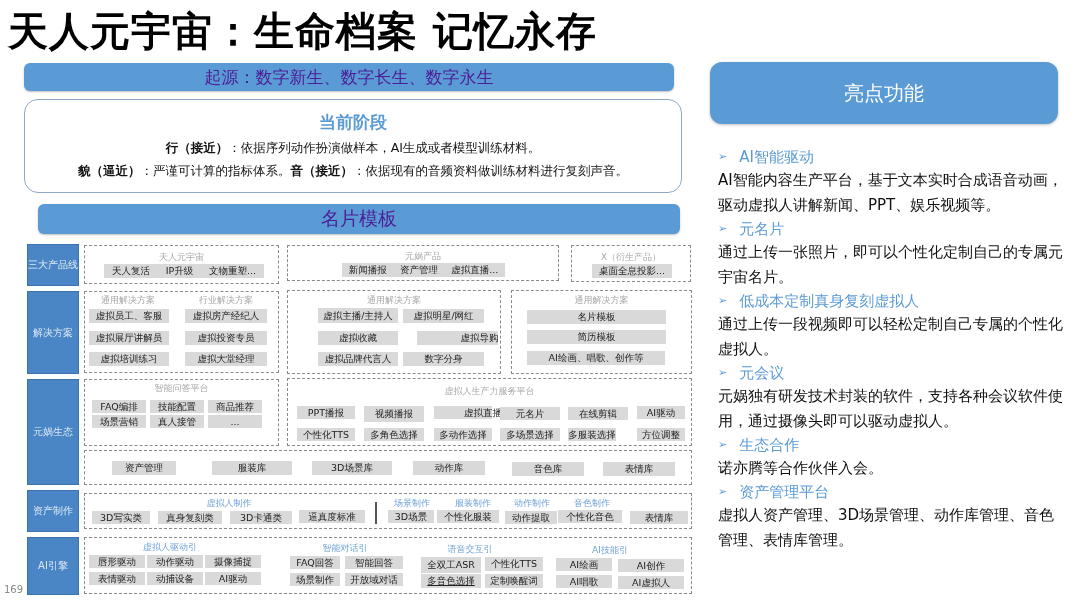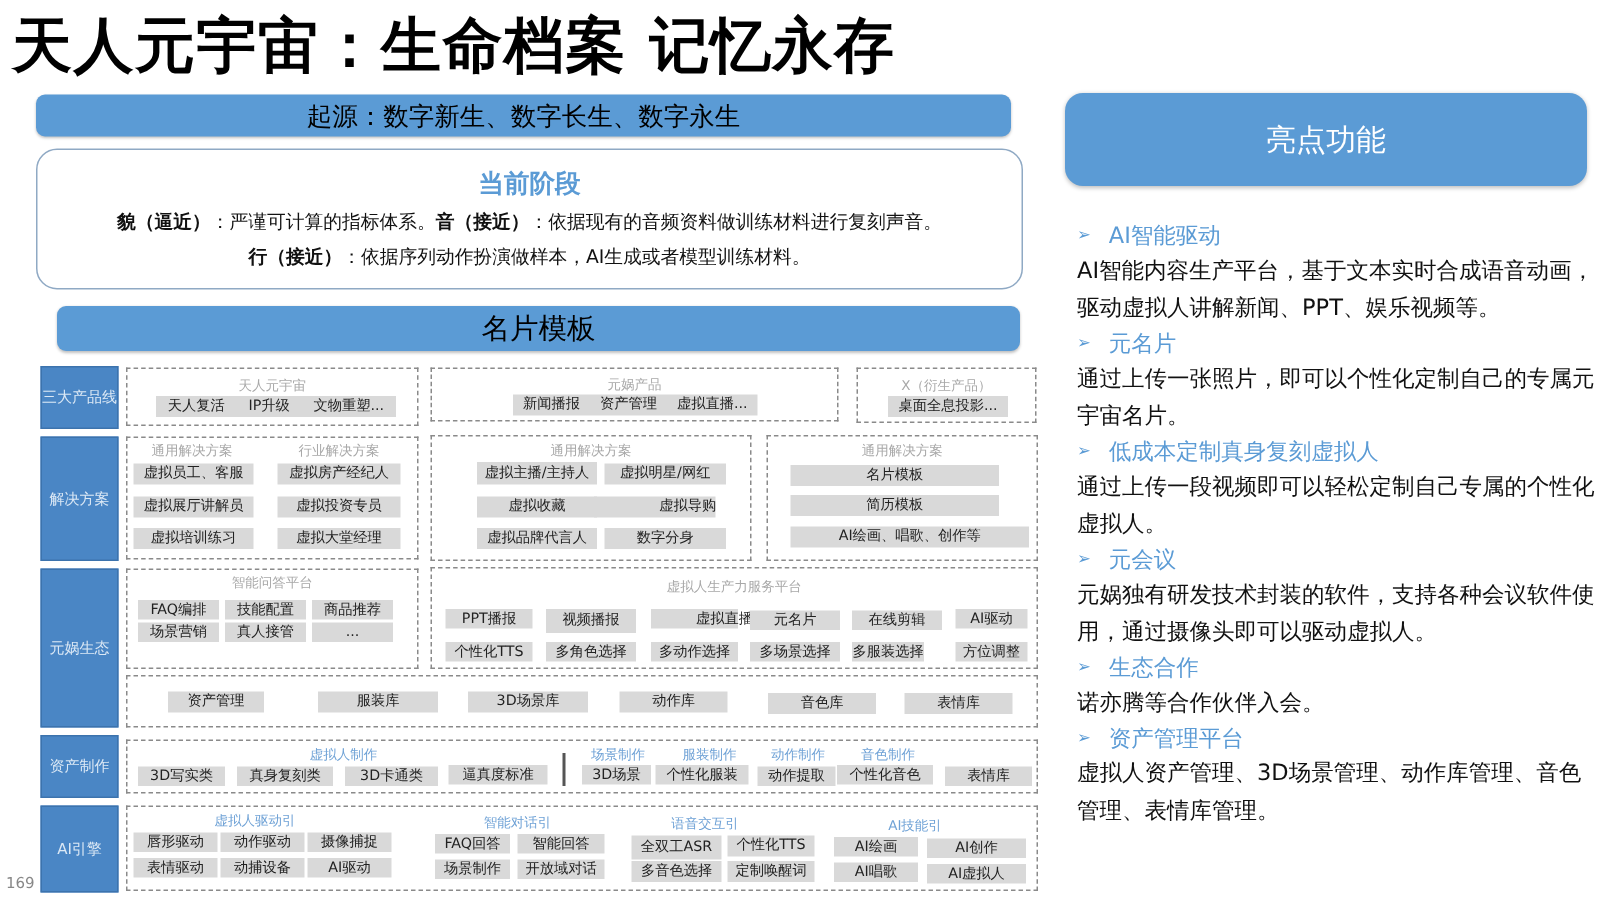--- a/index.html
+++ b/index.html
@@ -1,21 +1,21 @@
 <!DOCTYPE html>
 <html><head>
 <meta charset="utf-8">
 <style>
   * { box-sizing: border-box; margin: 0; padding: 0; }
   html, body { width: 1080px; height: 607px; background: #ffffff; overflow: hidden; }
   body { position: relative; font-family: "DejaVu Sans", "Liberation Sans", sans-serif; color: #111; }
 
   .title { position: absolute; left: 8px; top: 6px; font-size: 40px; font-weight: bold; letter-spacing: 1px; color: #000; line-height: 50px; }
 
-  .bar-blue { position: absolute; background: #5b9bd5; color: #000000; border-radius: 6px; display: flex; align-items: center; justify-content: center; box-shadow: 0 1px 2px rgba(0,0,0,0.25); }
+  .bar-blue { position: absolute; background: #5b9bd5; color: #4c1d95; border-radius: 6px; display: flex; align-items: center; justify-content: center; box-shadow: 0 1px 2px rgba(0,0,0,0.25); }
   .origin-bar { left: 24px; top: 63px; width: 650px; height: 28px; font-size: 17px; }
   .arch-bar { left: 38px; top: 204px; width: 642px; height: 30px; font-size: 19px; }
 
   .stage-box { position: absolute; left: 24px; top: 99px; width: 658px; height: 94px; border: 1.5px solid #8fa9c4; border-radius: 14px; background: #fff; text-align: center; }
   .stage-title { color: #5b9bd5; font-size: 17px; font-weight: bold; margin-top: 11px; }
   .stage-line { font-size: 12.5px; margin-top: 6px; color: #111; }
   .stage-line b { font-weight: bold; }
 
   
   .row-label { position: absolute; left: 27px; width: 52px; background: #4a86c5; color: #dbe8f5; font-size: 10px; display: flex; align-items: center; justify-content: center; text-align: center; border: 1px solid #3c73ad; }
@@ -38,24 +38,24 @@
 </head>
 <body>
 
 <div class="title">天人元宇宙：生命档案 记忆永存</div>
 
 <div class="bar-blue origin-bar">起源：数字新生、数字长生、数字永生</div>
 
 <div class="stage-box">
   <div class="stage-title">当前阶段</div>
   <div class="stage-line">
+    <b>行（接近）</b><span>：依据序列动作扮演做样本，AI生成或者模型训练材料。</span>
+  </div>
+  <div class="stage-line">
     <b>貌（逼近）</b><span>：严谨可计算的指标体系。</span><b>音（接近）</b><span>：依据现有的音频资料做训练材料进行复刻声音。</span>
-  </div>
-  <div class="stage-line">
-    <b>行（接近）</b><span>：依据序列动作扮演做样本，AI生成或者模型训练材料。</span>
   </div>
 </div>
 
 <div class="bar-blue arch-bar">名片模板</div>
 
 <div class="row-label" style="top:244px;height:42px;">三大产品线</div>
 <div class="row-label" style="top:291px;height:83px;">解决方案</div>
 <div class="row-label" style="top:379px;height:106px;">元娲生态</div>
 <div class="row-label" style="top:490px;height:42px;">资产制作</div>
 <div class="row-label" style="top:537px;height:58px;">AI引擎</div>
@@ -88,29 +88,29 @@
 <div class="chip" style="left:89px;top:352px;width:80px;height:14px;">虚拟培训练习</div>
 <div class="chip" style="left:185px;top:309px;width:82px;height:14px;">虚拟房产经纪人</div>
 <div class="chip" style="left:185px;top:331px;width:82px;height:14px;">虚拟投资专员</div>
 <div class="chip" style="left:185px;top:352px;width:82px;height:14px;">虚拟大堂经理</div>
 
 <div class="dbox" style="left:287px;top:290px;width:214px;height:84px;"></div>
 <div class="grp-title" style="left:287px;top:294px;width:214px;">通用解决方案</div>
 <div class="chip tall" style="left:318px;top:308px;width:80px;height:15px;">虚拟主播/主持人</div>
 <div class="chip" style="left:403px;top:309px;width:81px;height:14px;">虚拟明星/网红</div>
 <div class="chip" style="left:318px;top:331px;width:80px;height:14px;">虚拟收藏</div>
-<div class="chip" style="left:396px;top:331px;width:81px;height:14px;padding-left:44px;">虚拟导购</div>
+<div class="chip" style="left:417px;top:331px;width:81px;height:14px;padding-left:44px;">虚拟导购</div>
 <div class="chip" style="left:318px;top:352px;width:80px;height:14px;">虚拟品牌代言人</div>
 <div class="chip" style="left:403px;top:352px;width:81px;height:14px;">数字分身</div>
 
 <div class="dbox" style="left:511px;top:290px;width:181px;height:84px;"></div>
 <div class="grp-title" style="left:511px;top:294px;width:181px;">通用解决方案</div>
 <div class="chip" style="left:527px;top:310px;width:139px;height:14px;">名片模板</div>
 <div class="chip" style="left:527px;top:330px;width:139px;height:14px;">简历模板</div>
-<div class="chip" style="left:527px;top:351px;width:159px;height:14px;">AI绘画、唱歌、创作等</div>
+<div class="chip" style="left:527px;top:351px;width:138px;height:14px;">AI绘画、唱歌、创作等</div>
 
 <div class="dbox" style="left:84px;top:379px;width:195px;height:67px;"></div>
 <div class="grp-title" style="left:84px;top:382px;width:195px;">智能问答平台</div>
 <div class="chip" style="left:92px;top:400px;width:54px;height:13px;">FAQ编排</div>
 <div class="chip" style="left:150px;top:400px;width:54px;height:13px;">技能配置</div>
 <div class="chip" style="left:208px;top:400px;width:54px;height:13px;">商品推荐</div>
 <div class="chip" style="left:92px;top:415px;width:54px;height:13px;">场景营销</div>
 <div class="chip" style="left:150px;top:415px;width:54px;height:13px;">真人接管</div>
 <div class="chip" style="left:208px;top:415px;width:54px;height:13px;">...</div>
 
@@ -165,21 +165,21 @@
 
 <div class="grp-title blue" style="left:300px;top:542px;width:90px;">智能对话引</div>
 <div class="chip" style="left:290px;top:556px;width:50px;height:13px;">FAQ回答</div>
 <div class="chip" style="left:345px;top:556px;width:58px;height:13px;">智能回答</div>
 <div class="chip" style="left:290px;top:573px;width:50px;height:13px;">场景制作</div>
 <div class="chip" style="left:345px;top:573px;width:58px;height:13px;">开放域对话</div>
 
 <div class="grp-title blue" style="left:425px;top:543px;width:90px;">语音交互引</div>
 <div class="chip" style="left:421px;top:557px;width:60px;height:16px;">全双工ASR</div>
 <div class="chip" style="left:485px;top:557px;width:58px;height:14px;">个性化TTS</div>
-<div class="chip" style="left:421px;top:574px;width:60px;height:14px;">多音色选择</div>
+<div class="chip" style="left:421px;top:574px;width:60px;height:14px;text-decoration:underline;">多音色选择</div>
 <div class="chip" style="left:485px;top:574px;width:58px;height:14px;">定制唤醒词</div>
 
 <div class="grp-title blue" style="left:570px;top:544px;width:80px;">AI技能引</div>
 <div class="chip" style="left:556px;top:558px;width:56px;height:13px;">AI绘画</div>
 <div class="chip" style="left:618px;top:559px;width:66px;height:13px;">AI创作</div>
 <div class="chip" style="left:556px;top:575px;width:56px;height:13px;">AI唱歌</div>
 <div class="chip" style="left:618px;top:576px;width:66px;height:13px;">AI虚拟人</div>
 
 <div class="slide-num">169</div>
 

